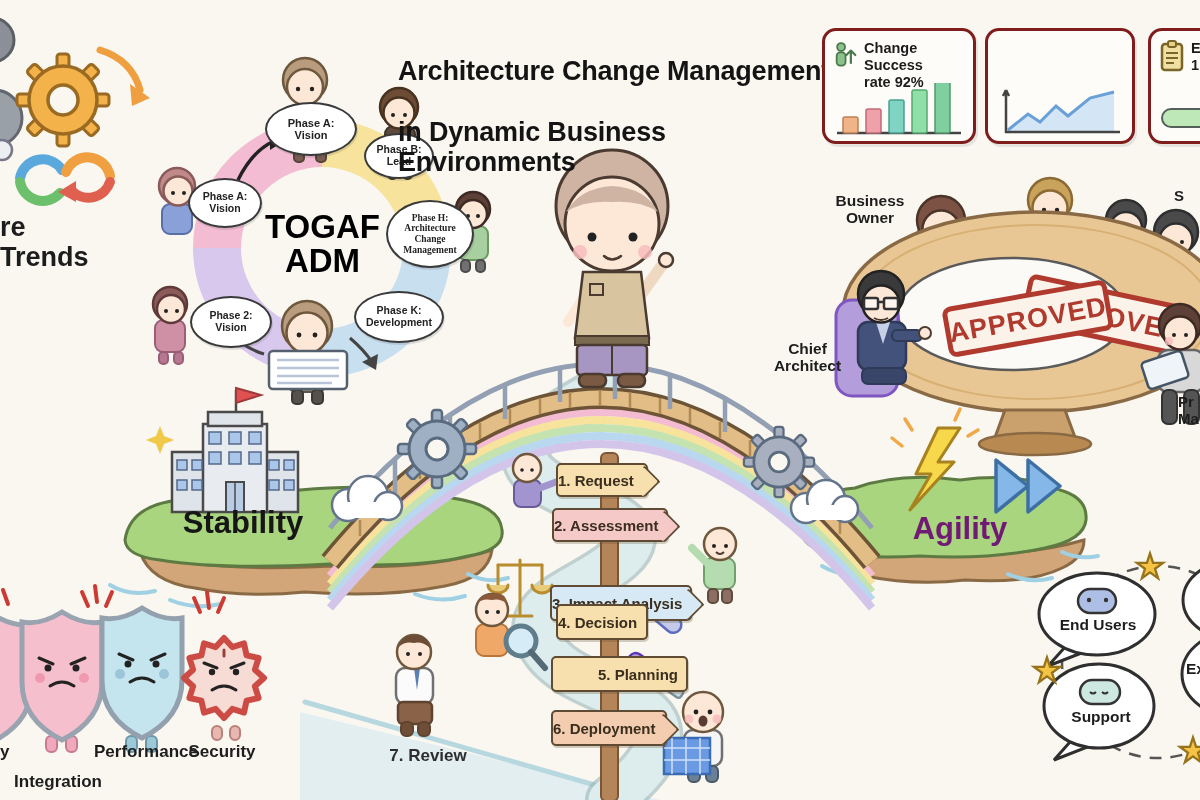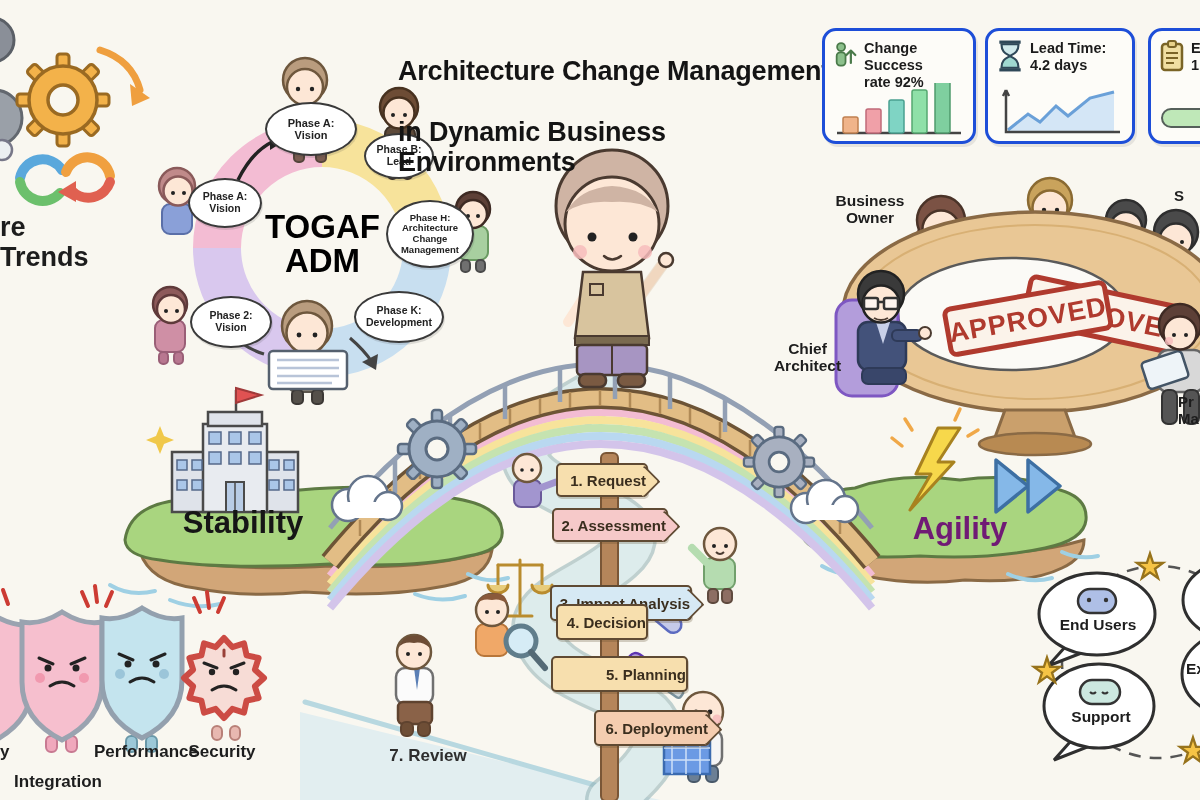--- a/index.html
+++ b/index.html
@@ -6,28 +6,28 @@
   .stage{position:relative;width:1200px;height:800px;background:#f9f7f0;overflow:hidden;
          font-family:"Liberation Sans",sans-serif;}
   .scene{position:absolute;left:0;top:0;z-index:1;}
   .lbl{position:absolute;font-weight:800;color:#1d1d1d;white-space:pre-line;text-align:center;z-index:4;line-height:1.12;}
   .oval{position:absolute;background:#fff;border:2.5px solid #3a3a3a;border-radius:50%;
         display:flex;align-items:center;justify-content:center;text-align:center;
         font-weight:800;white-space:pre-line;z-index:3;line-height:1.12;color:#222;
         box-shadow:1px 2px 0 rgba(60,60,60,.15);}
   .pole{position:absolute;left:600px;top:452px;width:15px;height:346px;background:#b5855a;
         border:2px solid #7a5636;border-radius:6px;z-index:2;}
-  .sign{position:absolute;display:flex;align-items:center;justify-content:flex-end;
+  .sign{position:absolute;display:flex;align-items:center;justify-content:flex-start;
         border:2px solid #5f4a33;border-radius:5px;font-weight:800;font-size:15px;color:#3a2e1e;
         z-index:3;box-shadow:1px 2px 0 rgba(90,70,40,.25);}
   .sign .tip{position:absolute;right:-10px;top:50%;margin-top:-10.5px;width:21px;height:21px;
         transform:rotate(45deg);border-top:2px solid #5f4a33;border-right:2px solid #5f4a33;
         border-radius:3px;z-index:-1;}
   .sign .txt{position:relative;z-index:1;}
-  .card{position:absolute;background:#fdfcf8;border:3px solid #1d4ed8;border-radius:14px;z-index:4;
+  .card{position:absolute;background:#fdfcf8;border:3px solid #7f1d1d;border-radius:14px;z-index:4;
         box-shadow:2px 3px 0 rgba(0,0,0,.08);}
   .card-head{display:flex;gap:7px;padding:9px 6px 0 9px;align-items:flex-start;}
   .card-title{font-weight:800;font-size:14.5px;line-height:1.18;color:#1c1c1c;}
   .pill{position:absolute;left:10px;bottom:13px;width:132px;height:16px;border:2.5px solid #55605a;
         border-radius:10px;background:#bfe8b8;}
 </style>
 </head>
 <body>
 
 <div class="stage">
@@ -578,32 +578,20 @@
     <line x1="4" y1="50" x2="128" y2="50" stroke="#444" stroke-width="2.5"></line>
     <rect x="10" y="34" width="15" height="16" rx="2" fill="#f0b48a" stroke="#c08050" stroke-width="1.5"></rect>
     <rect x="33" y="26" width="15" height="24" rx="2" fill="#f0a0a8" stroke="#c06a78" stroke-width="1.5"></rect>
     <rect x="56" y="17" width="15" height="33" rx="2" fill="#7fd4c4" stroke="#4aa090" stroke-width="1.5"></rect>
     <rect x="79" y="7" width="15" height="43" rx="2" fill="#8fe0a8" stroke="#55a870" stroke-width="1.5"></rect>
     <rect x="102" y="-2" width="15" height="52" rx="2" fill="#7fcf9f" stroke="#4f9a6c" stroke-width="1.5"></rect>
   </svg>
 </div>
 
 <div class="card" style="left:985px;top:28px;width:144px;height:110px;">
-  <div class="card-head">
-    <svg width="26" height="32" viewBox="0 0 24 30">
-      <line x1="2" y1="2" x2="22" y2="2" stroke="#2f4858" stroke-width="3"></line>
-      <line x1="2" y1="28" x2="22" y2="28" stroke="#2f4858" stroke-width="3"></line>
-      <path d="M 4 4 C 4 12 9 13 12 15 C 15 13 20 12 20 4 Z" fill="#cfe8ea" stroke="#2f4858" stroke-width="2"></path>
-      <path d="M 4 26 C 4 18 9 17 12 15 C 15 17 20 18 20 26 Z" fill="#9fd8d0" stroke="#2f4858" stroke-width="2"></path>
-    </svg>
-    <div class="card-title">
-      <div>Lead Time:</div>
-      <div>4.2 days</div>
-    </div>
-  </div>
   <svg width="128" height="52" viewBox="0 0 128 52" style="position:absolute;left:8px;bottom:5px;">
     <path d="M 12 46 L 32 30 L 44 38 L 60 22 L 72 32 L 94 14 L 118 8 L 118 48 L 12 48 Z" fill="#d4e6f6"></path>
     <path d="M 12 46 L 32 30 L 44 38 L 60 22 L 72 32 L 94 14 L 118 8" fill="none" stroke="#6aa0d8" stroke-width="3"></path>
     <path d="M 10 6 L 10 48 L 124 48" fill="none" stroke="#444" stroke-width="2.5"></path>
     <path d="M 10 6 L 7 12 M 10 6 L 13 12" fill="none" stroke="#444" stroke-width="2.5"></path>
   </svg>
 </div>
 
 <div class="card" style="left:1148px;top:28px;width:160px;height:110px;">
   <div class="card-head">
@@ -624,21 +612,21 @@
 
 <div class="lbl" style="left:255px;top:210px;width:135px;font-size:33px;line-height:1.04;color:#000000;">TOGAF
 ADM</div>
 
 <div class="oval" style="left:265px;top:102px;width:88px;height:50px;font-size:11px;">Phase A:
 Vision</div>
 <div class="oval" style="left:364px;top:133px;width:66px;height:42px;font-size:10.5px;">Phase B:
 Lead</div>
 <div class="oval" style="left:188px;top:178px;width:70px;height:46px;font-size:10.5px;">Phase A:
 Vision</div>
-<div class="oval" style="left:386px;top:200px;width:84px;height:64px;font-size:9.5px;">Phase H:
+<div class="oval" style="left:386px;top:200px;width:84px;height:64px;font-size:9.5px;font-family:Liberation Serif, serif;">Phase H:
 Architecture
 Change
 Management</div>
 <div class="oval" style="left:190px;top:296px;width:78px;height:48px;font-size:10.5px;">Phase 2:
 Vision</div>
 <div class="oval" style="left:354px;top:291px;width:86px;height:48px;font-size:10.5px;">Phase K:
 Development</div>
 
 <div class="lbl" style="left:168px;top:506px;width:150px;font-size:31px;color:#161616;">Stability</div>
 <div class="lbl" style="left:900px;top:512px;width:120px;font-size:31px;color:#701a75;">Agility</div>
@@ -663,21 +651,21 @@
 <div class="sign" style="left:550px;top:556px;width:138px;height:32px;background:#d6e9f4;margin-top:29px;">
   <span class="tip" style="background:#d6e9f4;"></span>
   <span class="txt">3. Impact Analysis</span>
 </div>
 <div class="sign" style="left:556px;top:604px;width:88px;height:32px;background:#f7dfae;">
   <span class="txt">4. Decision</span>
 </div>
 <div class="sign" style="left:551px;top:656px;width:88px;height:32px;background:#f7dfae;padding-left:45px;">
   <span class="txt">5. Planning</span>
 </div>
-<div class="sign" style="left:551px;top:710px;width:112px;height:32px;background:#f4cdb0;margin-left:43px;">
+<div class="sign" style="left:551px;top:710px;width:112px;height:32px;background:#f4cdb0;">
   <span class="tip" style="background:#f4cdb0;"></span>
   <span class="txt">6. Deployment</span>
 </div>
 <div class="lbl" style="left:378px;top:746px;width:100px;font-size:17px;color:#2e2e2e;">7. Review</div>
 
 <div class="lbl" style="left:0;top:742px;width:12px;text-align:left;font-size:17px;">y</div>
 <div class="lbl" style="left:10px;top:772px;width:96px;font-size:17px;">Integration</div>
 <div class="lbl" style="left:94px;top:742px;width:90px;font-size:17px;">Performance</div>
 <div class="lbl" style="left:186px;top:742px;width:72px;font-size:17px;">Security</div>
 

